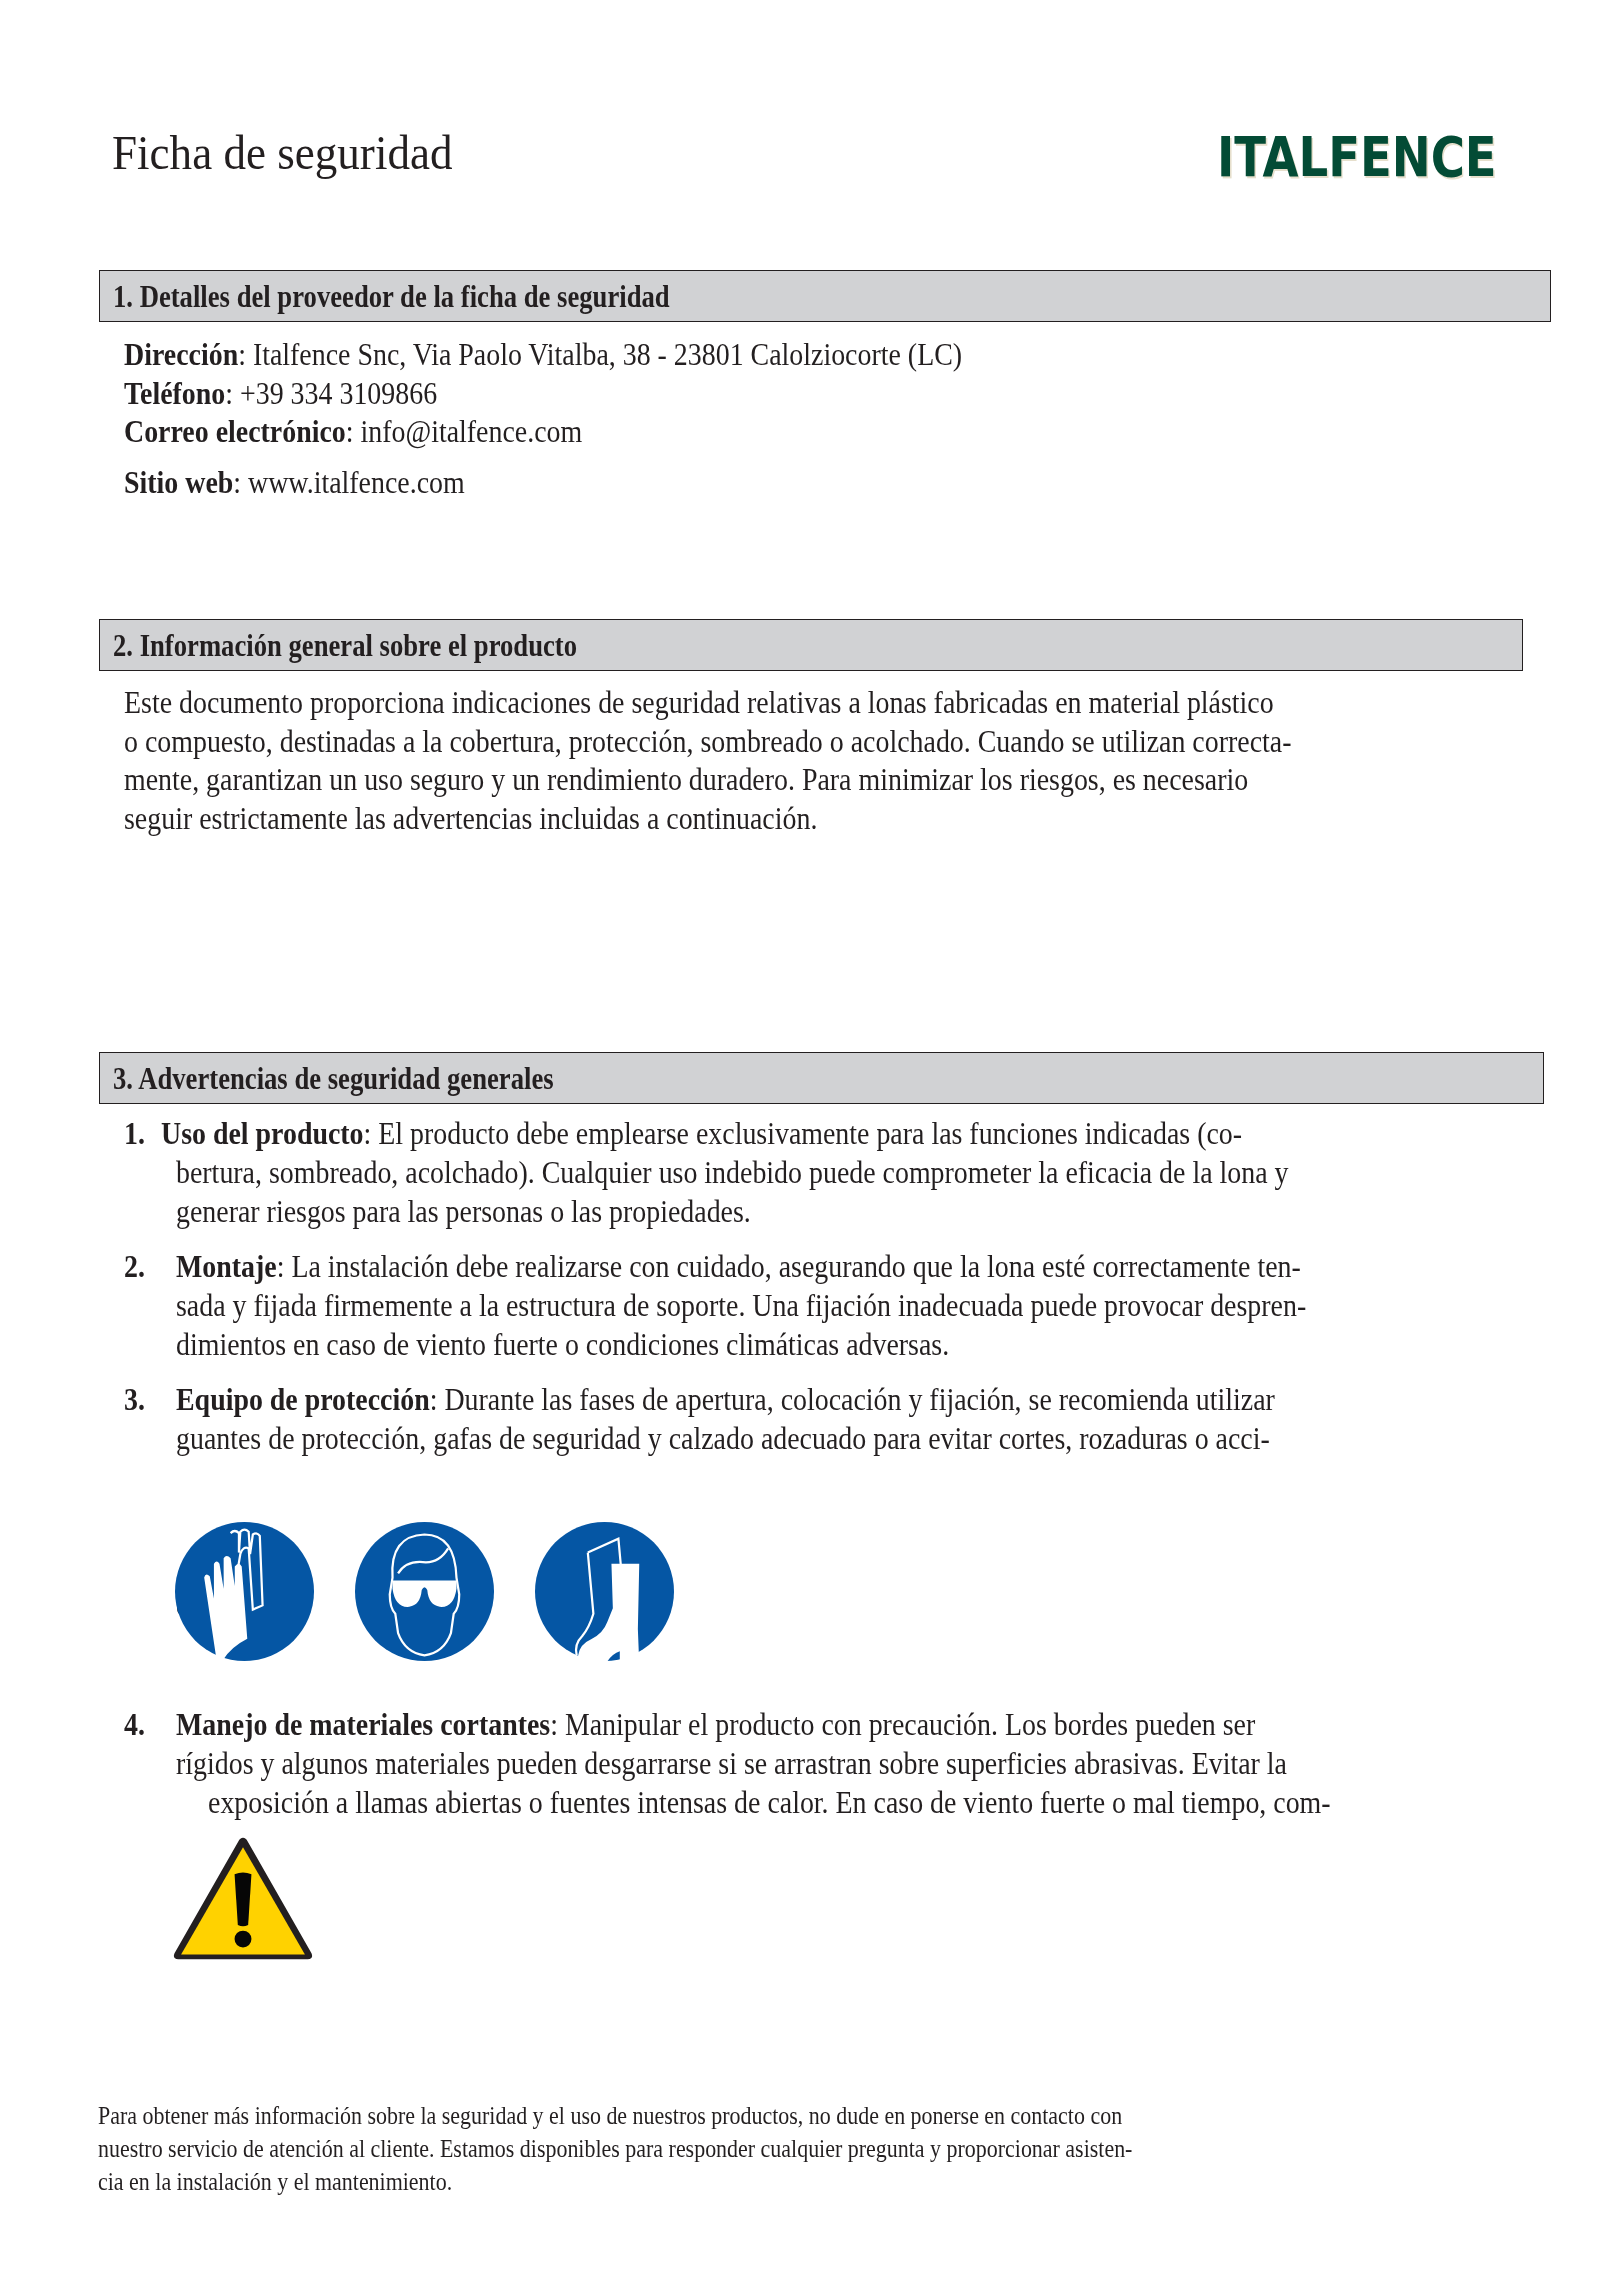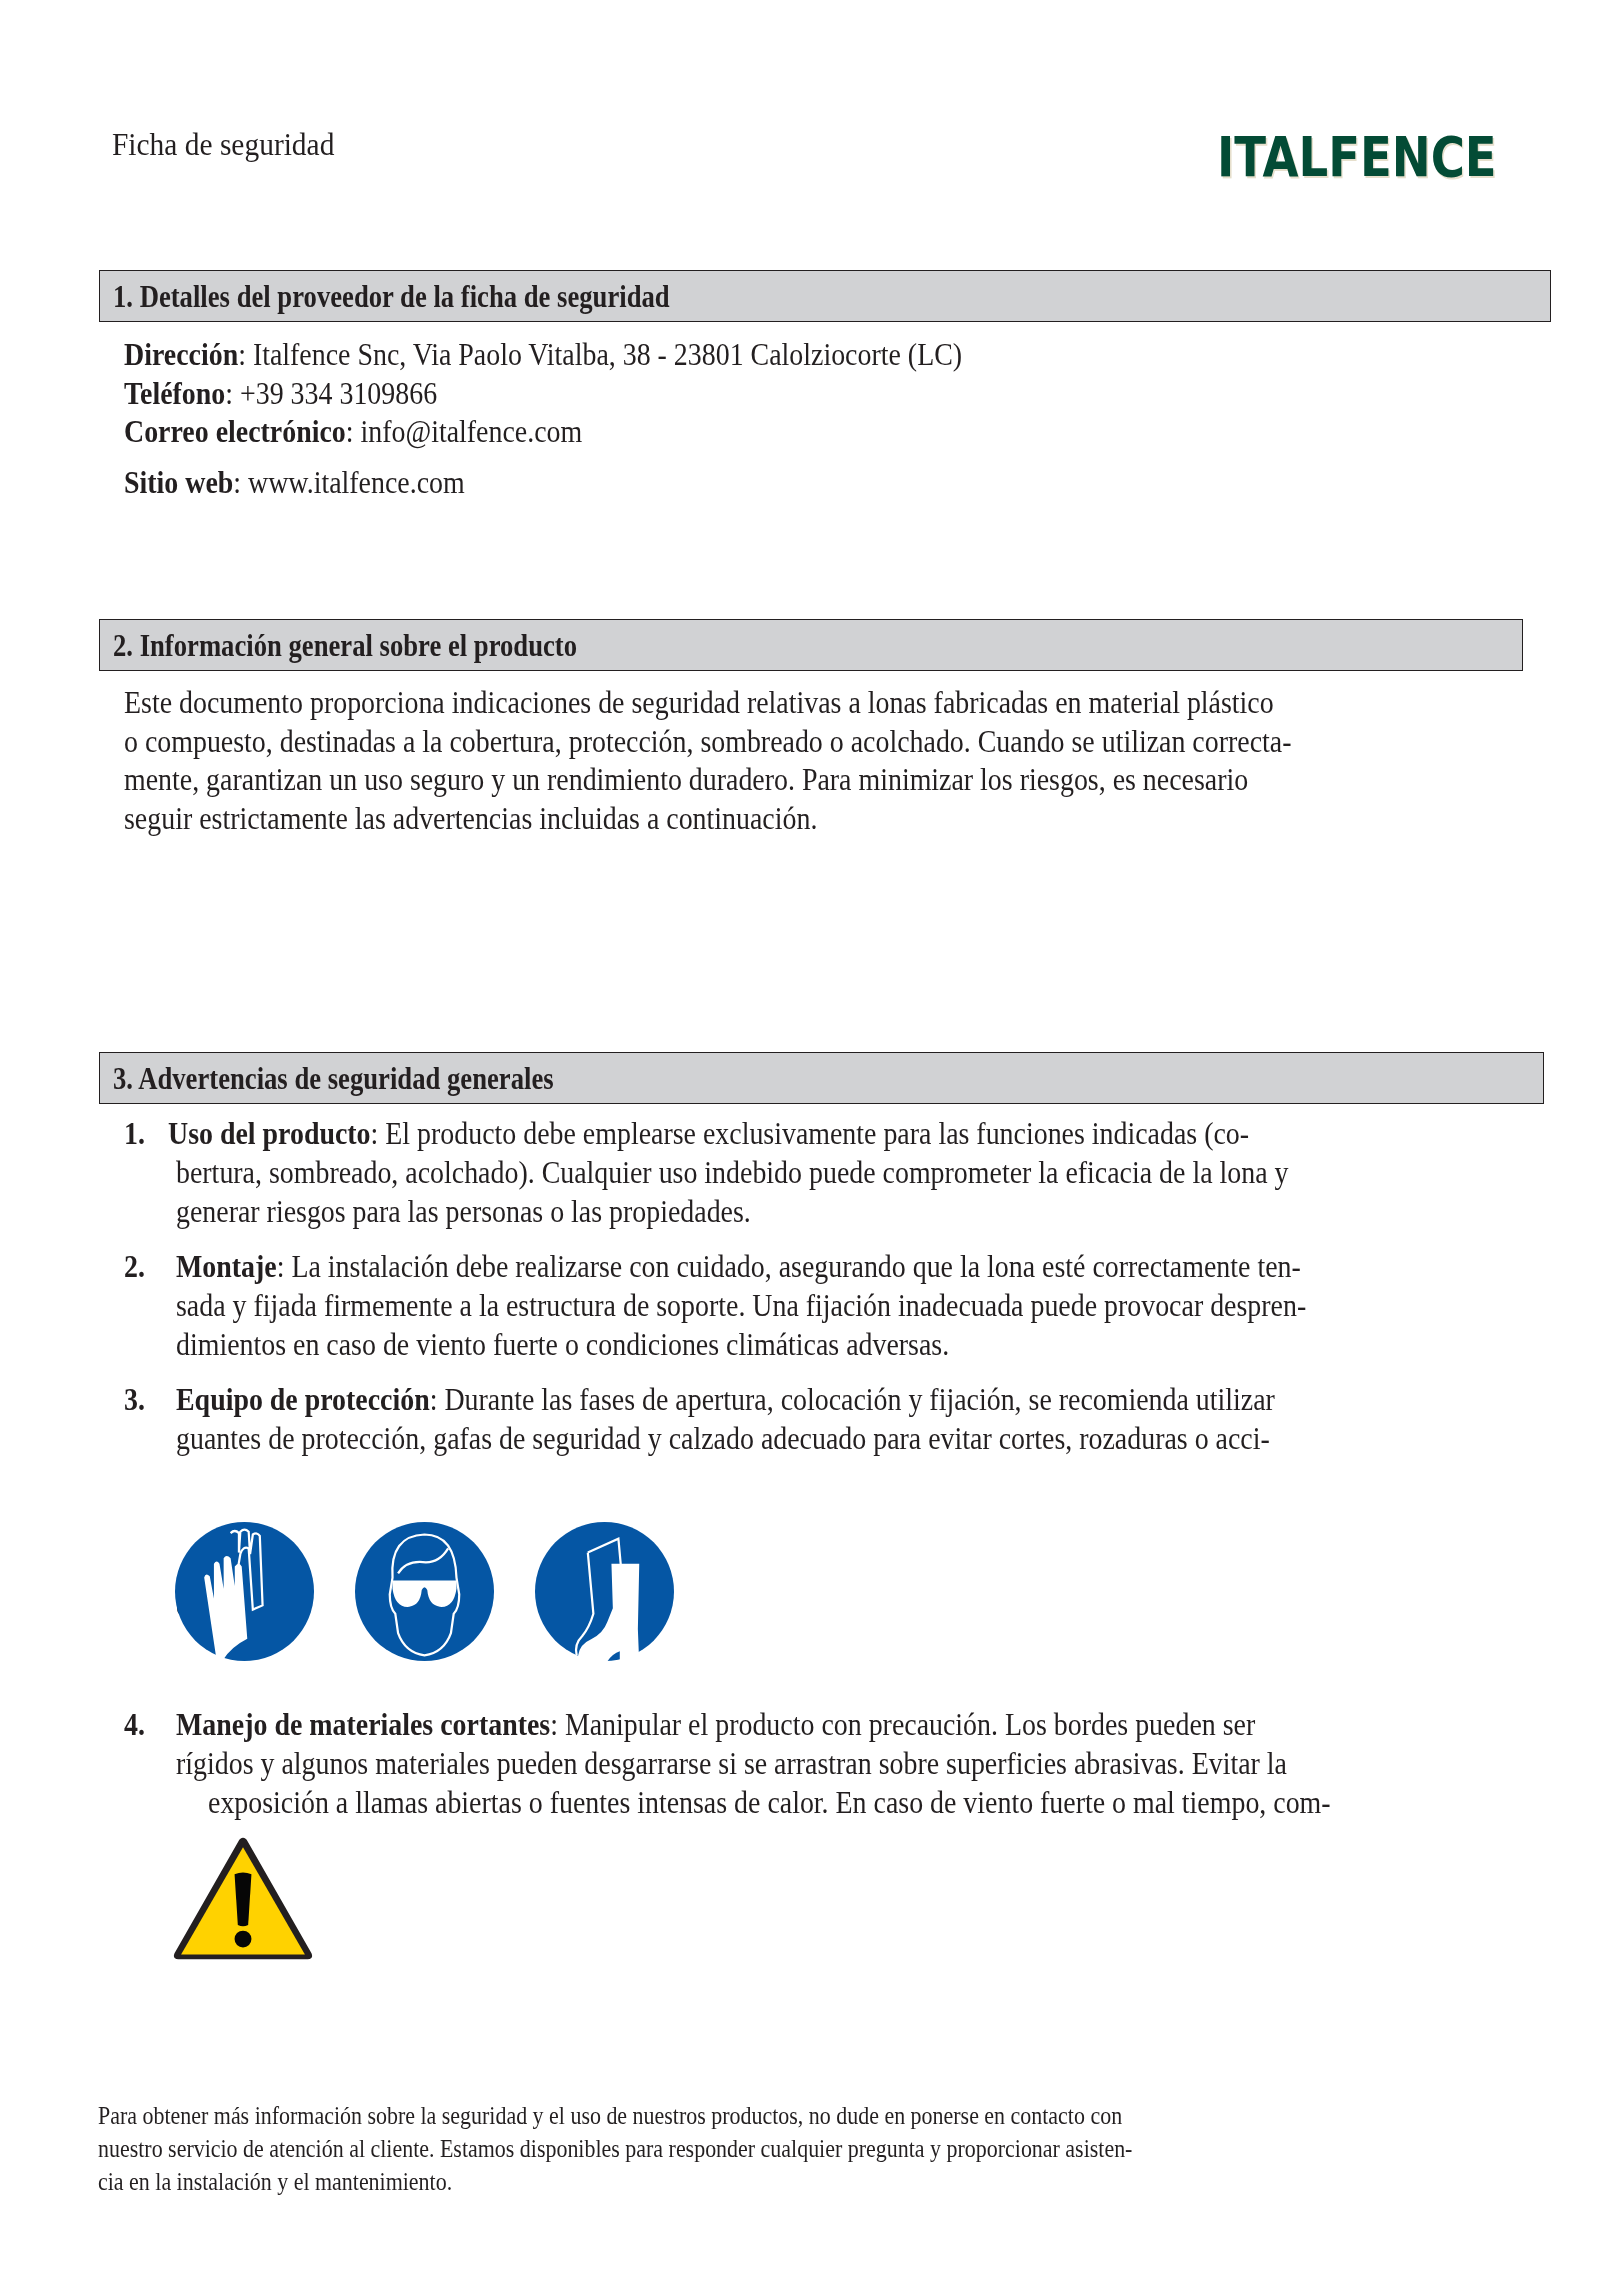--- a/index.html
+++ b/index.html
@@ -1,21 +1,21 @@
 <!DOCTYPE html>
 <html style="font-size:7.5px"><head>
 <meta charset="utf-8">
 <style>
   html, body { margin:0; padding:0; background:#ffffff; }
   body { width:1623px; height:2295px; position:relative; overflow:hidden;
          font-family:"Liberation Serif", serif; color:#231f20; }
   .abs { position:absolute; }
   .cond { display:inline-block; transform-origin:0 0; white-space:nowrap; }
 
-  #doc-title { left:112px; top:128px; font-size:32px; line-height:1; }
+  #doc-title { left:112px; top:128px; font-size:49px; line-height:1; }
   #doc-title .cond { transform:scaleX(0.92); }
 
   #logo { left:1217px; top:130px; width:282px; height:52px; }
 
   .sec-box { left:99px; width:1422px; height:50px; background:#d1d2d4;
              border:1.9px solid #231f20; box-sizing:content-box; }
   .sec-box .sec-title { position:absolute; left:13px; top:6.6px; font-size:31px; font-weight:bold; line-height:1.2; }
   .sec-box .sec-title .cond { transform:scaleX(0.86); }
 
   .line { position:absolute; font-size:31px; line-height:1.2; white-space:nowrap; }
@@ -56,21 +56,21 @@
 <div class="line" style="left:124px; top:723px;"><span class="cond">o compuesto, destinadas a la cobertura, protección, sombreado o acolchado. Cuando se utilizan correcta-</span></div>
 <div class="line" style="left:124px; top:761px;"><span class="cond">mente, garantizan un uso seguro y un rendimiento duradero. Para minimizar los riesgos, es necesario</span></div>
 <div class="line" style="left:124px; top:800px;"><span class="cond">seguir estrictamente las advertencias incluidas a continuación.</span></div>
 
 <div class="abs sec-box" style="top:1052px;padding-left:21px;">
   <div class="sec-title"><span class="cond">3. Advertencias de seguridad generales</span></div>
 </div>
 
 <div>
   <div class="num" style="left:124px; top:1115px;"><span class="cond">1.</span></div>
-  <div class="line" style="left:168px; top:1115px;"><span class="cond"><span class="b">Uso del producto</span><span>: El producto debe emplearse exclusivamente para las funciones indicadas (co-</span></span></div>
+  <div class="line" style="left:161px; top:1115px;"><span class="cond"><span class="b">Uso del producto</span><span>: El producto debe emplearse exclusivamente para las funciones indicadas (co-</span></span></div>
   <div class="line" style="left:176px; top:1154px;"><span class="cond">bertura, sombreado, acolchado). Cualquier uso indebido puede comprometer la eficacia de la lona y</span></div>
   <div class="line" style="left:176px; top:1193px;"><span class="cond">generar riesgos para las personas o las propiedades.</span></div>
 </div>
 
 <div>
   <div class="num" style="left:124px; top:1248px;"><span class="cond">2.</span></div>
   <div class="line" style="left:176px; top:1248px;"><span class="cond"><span class="b">Montaje</span><span>: La instalación debe realizarse con cuidado, asegurando que la lona esté correctamente ten-</span></span></div>
   <div class="line" style="left:176px; top:1287px;"><span class="cond">sada y fijada firmemente a la estructura de soporte. Una fijación inadecuada puede provocar despren-</span></div>
   <div class="line" style="left:176px; top:1326px;font-family:Liberation Serif, serif;"><span class="cond">dimientos en caso de viento fuerte o condiciones climáticas adversas.</span></div>
 </div>

